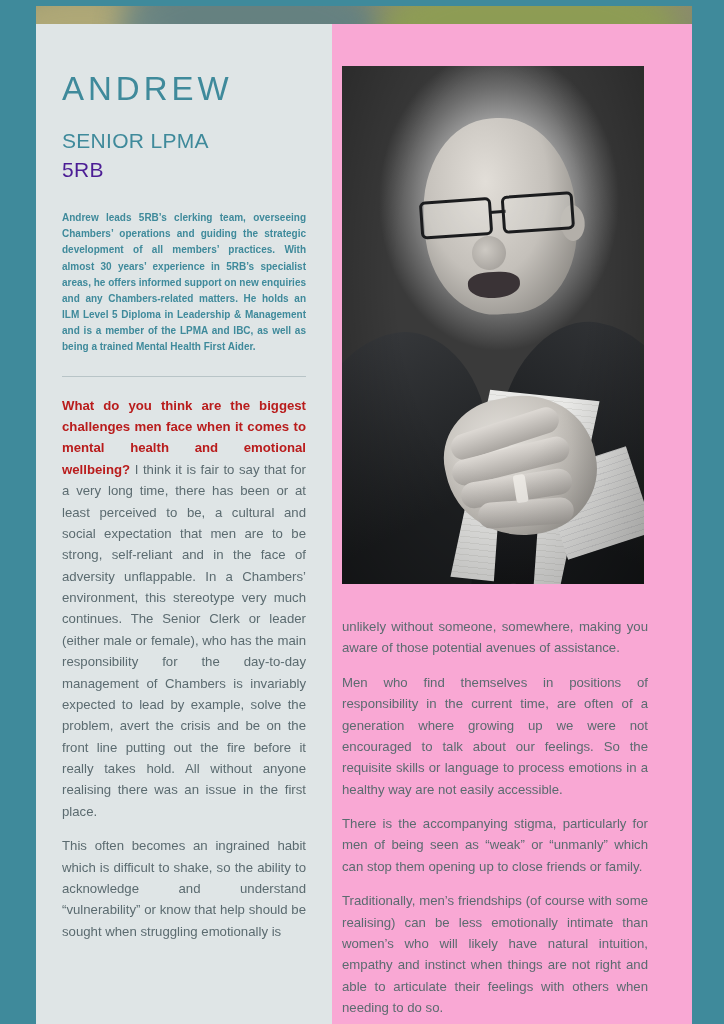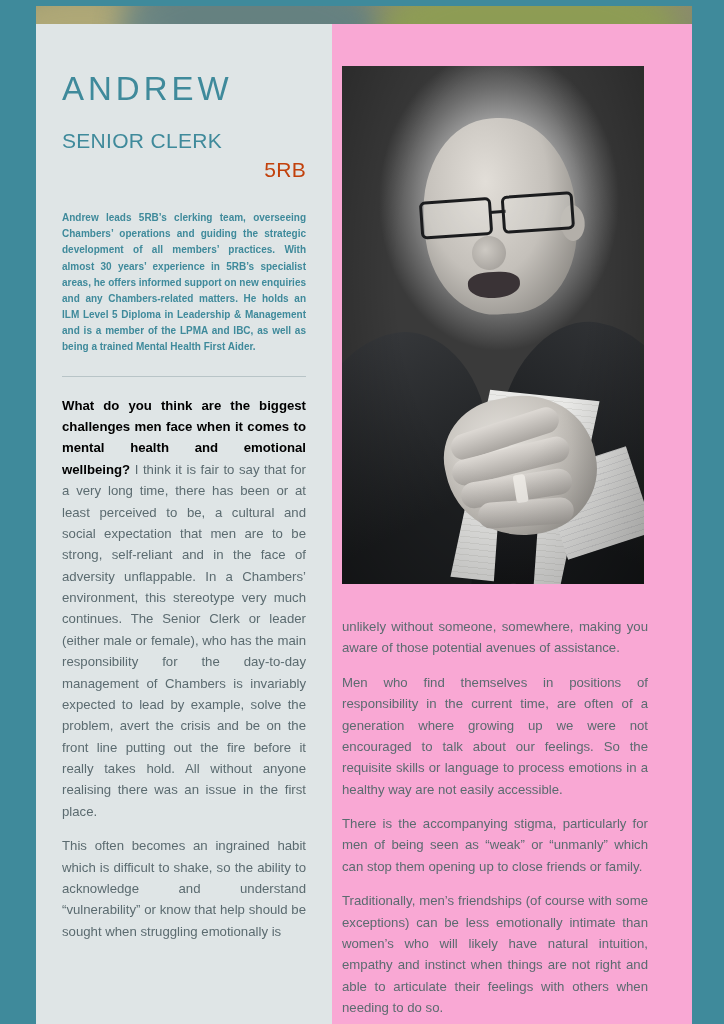--- a/index.html
+++ b/index.html
@@ -89,24 +89,23 @@
   }
   .role {
     margin-top: 18px;
     font-size: 21px;
     color: #3f8a9b;
     letter-spacing: .3px;
     line-height: 1.35;
   }
   .org {
     font-size: 21px;
-    color: #c2410c;
+    color: #4c1d95;
     letter-spacing: .3px;
     line-height: 1.35;
-    text-align: right;
   }
 
   .bio {
     margin-top: 26px;
     font-size: 10px;
     line-height: 1.62;
     color: #3f8a9b;
     text-align: justify;
     font-weight: 600;
   }
@@ -114,21 +113,21 @@
   .rule {
     margin: 20px 0 18px 0;
     border: 0;
     border-top: 1px solid #b8c4c7;
     width: 100%;
   }
 
   .question {
     font-size: 13.2px;
     line-height: 1.62;
-    color: #000000;
+    color: #b91c1c;
     font-weight: bold;
     text-align: justify;
   }
   .body-text {
     font-size: 13.2px;
     line-height: 1.62;
     color: #5b6b70;
     text-align: justify;
   }
   .body-text p { margin-bottom: 13px; }
@@ -272,21 +271,21 @@
   <div class="frame-bottom"></div>
 
   <div class="sheet">
 
     <div class="left-col">
 
       <div>
         <div class="name">ANDREW</div>
       </div>
 
-      <div class="role">SENIOR CLERK</div>
+      <div class="role">SENIOR LPMA</div>
       <div class="org">5RB</div>
 
       <div class="bio">Andrew leads 5RB’s clerking team, overseeing Chambers’ operations and guiding the strategic development of all members’ practices. With almost 30 years’ experience in 5RB’s specialist areas, he offers informed support on new enquiries and any Chambers-related matters. He holds an ILM Level 5 Diploma in Leadership &amp; Management and is a member of the LPMA and IBC, as well as being a trained Mental Health First Aider.</div>
 
       <hr class="rule">
 
       <div class="body-text left-body">
         <p>
           <span class="question">What do you think are the biggest challenges men face when it comes to mental health and emotional wellbeing?</span>
           <span>I think it is fair to say that for a very long time, there has been or at least perceived to be, a cultural and social expectation that men are to be strong, self-reliant and in the face of adversity unflappable. In a Chambers’ environment, this stereotype very much continues. The Senior Clerk or leader (either male or female), who has the main responsibility for the day-to-day management of Chambers is invariably expected to lead by example, solve the problem, avert the crisis and be on the front line putting out the fire before it really takes hold. All without anyone realising there was an issue in the first place.</span>
@@ -321,18 +320,18 @@
           <div class="finger f4"></div>
           <div class="ring"></div>
         </div>
         <div class="photo-vignette"></div>
       </div>
 
       <div class="body-text right-text">
         <p>unlikely without someone, somewhere, making you aware of those potential avenues of assistance.</p>
         <p>Men who find themselves in positions of responsibility in the current time, are often of a generation where growing up we were not encouraged to talk about our feelings. So the requisite skills or language to process emotions in a healthy way are not easily accessible.</p>
         <p>There is the accompanying stigma, particularly for men of being seen as “weak” or “unmanly” which can stop them opening up to close friends or family.</p>
-        <p>Traditionally, men’s friendships (of course with some exceptions) can be less emotionally intimate than women’s who will likely have natural intuition, empathy and instinct when things are not right and able to articulate their feelings with others when needing to do so.</p>
+        <p>Traditionally, men’s friendships (of course with some realising) can be less emotionally intimate than women’s who will likely have natural intuition, empathy and instinct when things are not right and able to articulate their feelings with others when needing to do so.</p>
       </div>
     </div>
 
   </div>
 </div>
 
 </body></html>

